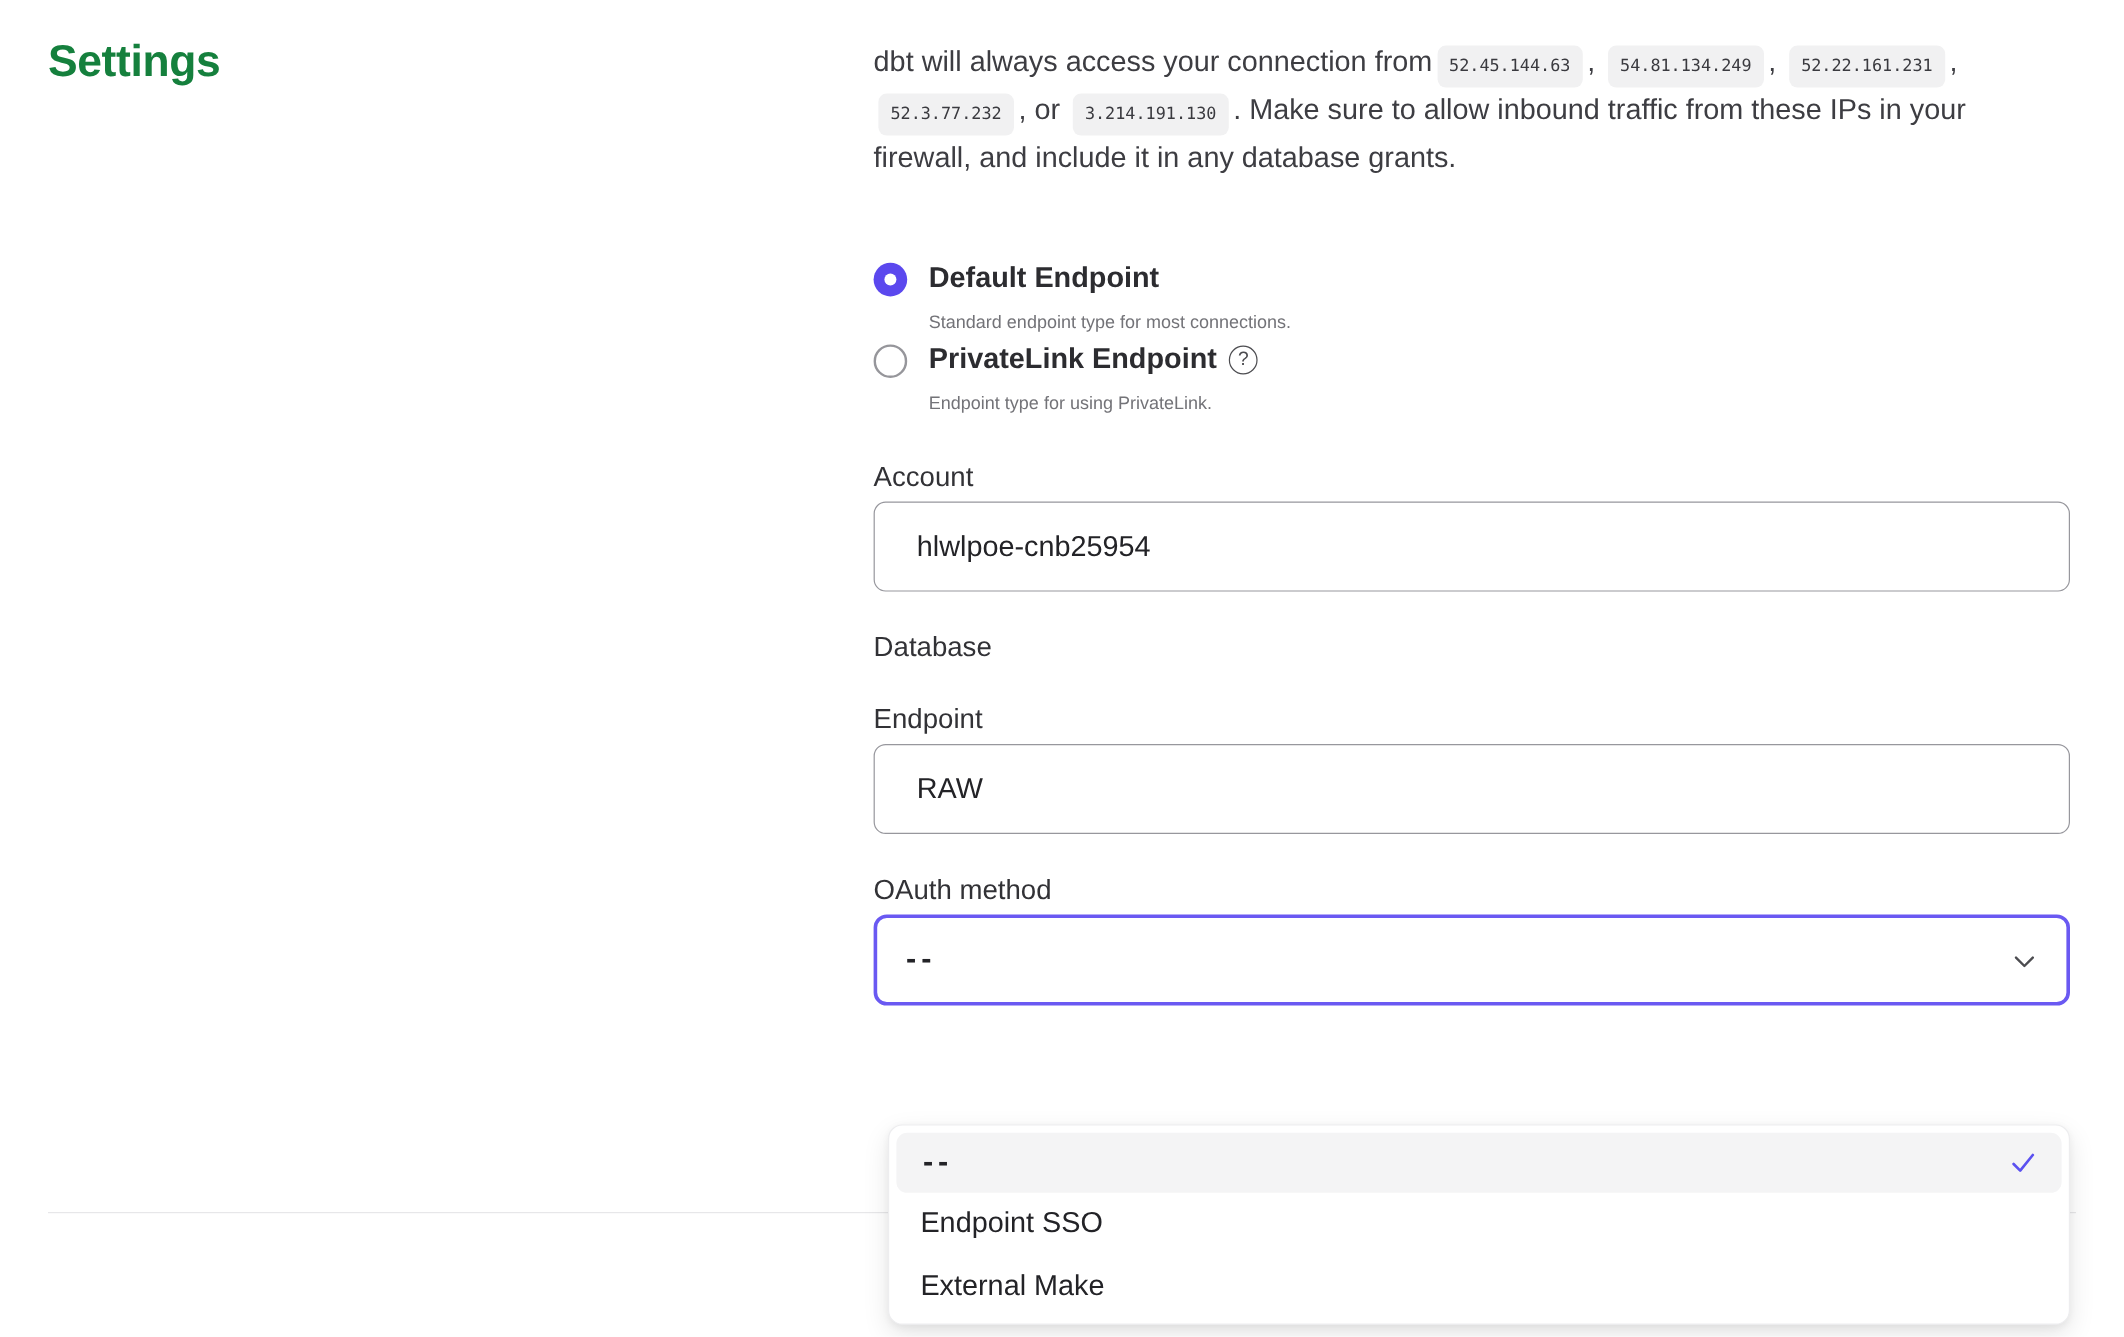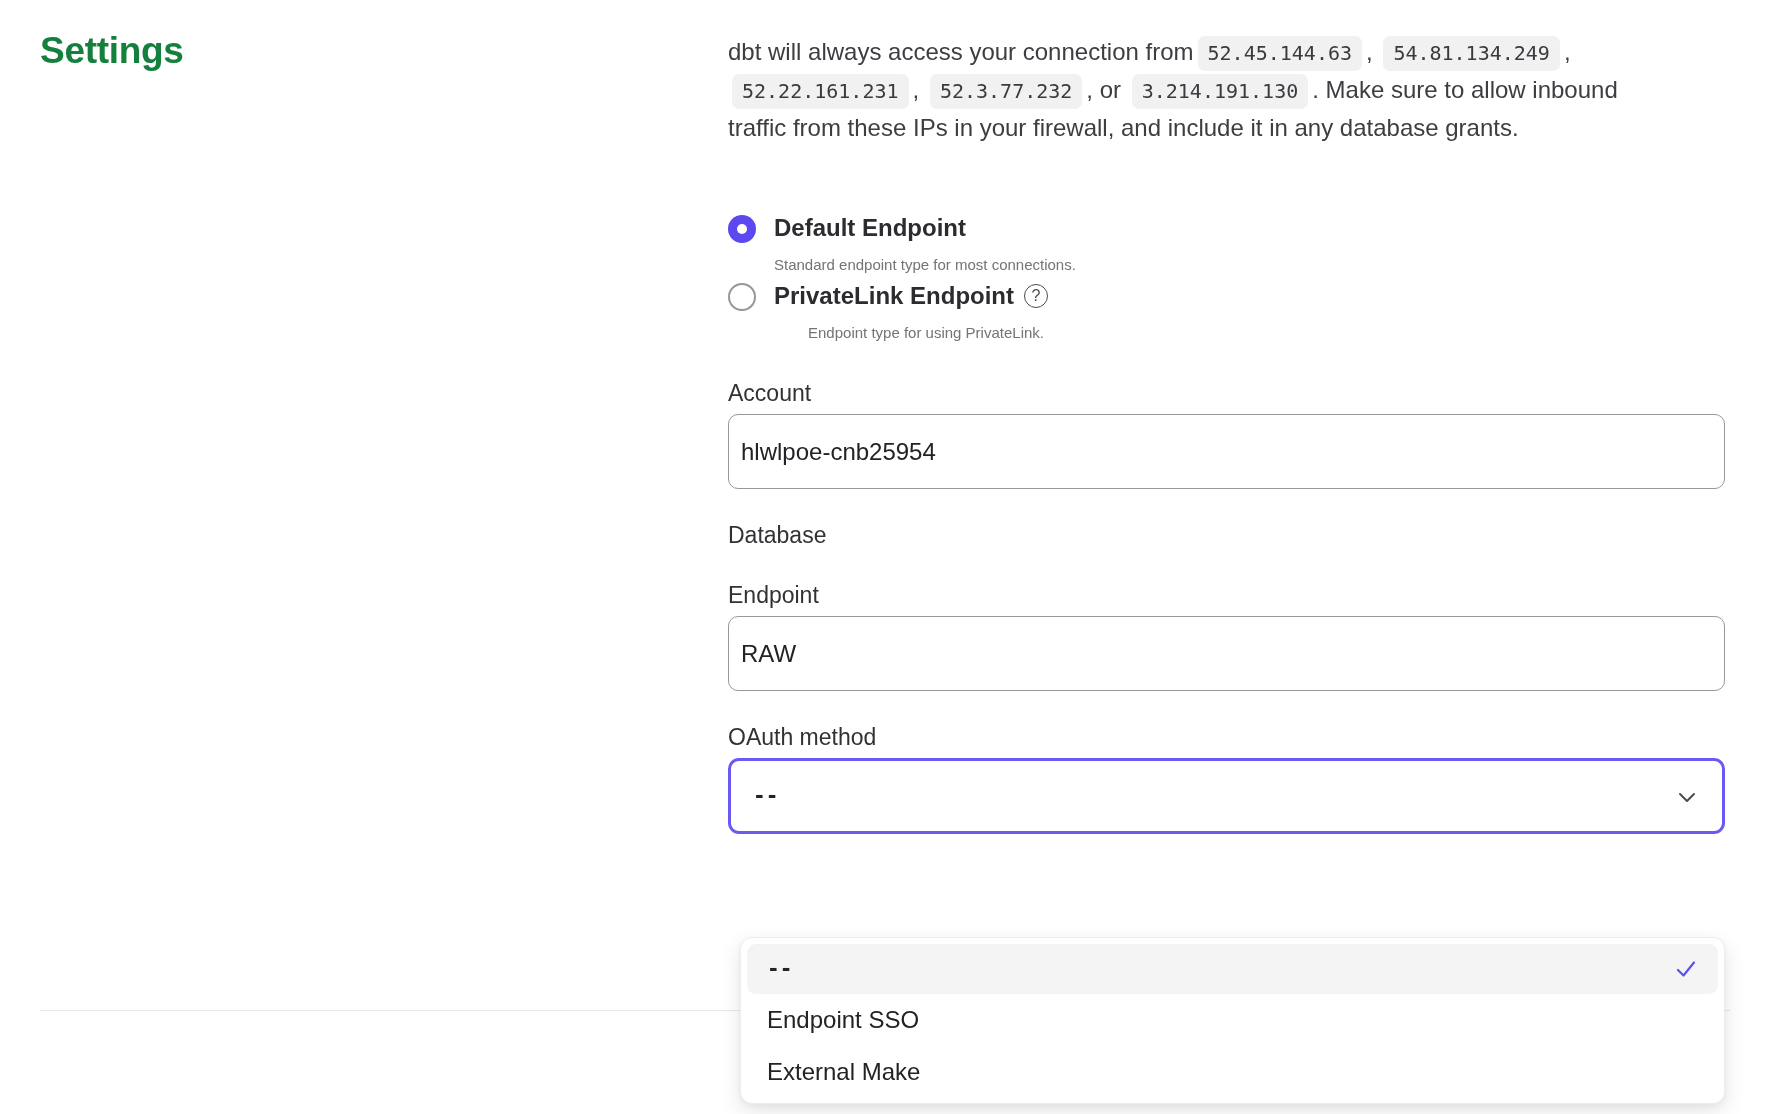--- a/index.html
+++ b/index.html
@@ -20,21 +20,21 @@
   
   .col { position: absolute; left: 728px; top: 33px; width: 997px; }
 
   .info {
     width: 920px; font-size: 24px; line-height: 38px; color: #3d3d42;
   }
   .ip-group { white-space: nowrap; }
   .chip {
     display: inline-block;
     font-family: "DejaVu Sans Mono", monospace;
-    font-size: 20px; color: #3a3a3f;
+    font-size: 14px; color: #3a3a3f;
     background: #f1f1f2; border-radius: 7px;
     padding: 1px 10px; margin: 0 4px; line-height: 33px;
   }
 
   
   .radio-row { display: flex; margin-top: 66px; flex-direction: column; }
   .radio-opt { display: flex; align-items: flex-start; cursor: pointer; }
   .radio-opt.first { width: 555px; }
   .radio { flex: 0 0 auto; width: 28px; height: 28px; border-radius: 50%; margin-top: 2px; position: relative; }
   .radio.selected { background: #5b48ee; }
@@ -44,39 +44,39 @@
     border-radius: 50%; background: #ffffff;
   }
   .radio.unselected { border: 2px solid #96969b; background: #ffffff; }
   .radio-text { margin-left: 18px; }
   .radio-label {
     font-size: 24px; font-weight: 700; color: #2c2c30; line-height: 30px;
     display: flex; align-items: center; white-space: nowrap;
   }
   .radio-desc { font-size: 15px; color: #737378; line-height: 33px; margin-top: 5px; }
   .radio-opt.first .radio-desc { max-width: 345px; }
-  .radio-opt.second .radio-desc { max-width: 270px; text-align: right; }
+  .radio-opt.second .radio-desc { max-width: 270px; }
   .help {
     display: inline-flex; align-items: center; justify-content: center;
     width: 24px; height: 24px; margin-left: 10px;
     border: 1.7px solid #4c4c50; border-radius: 50%;
     font-size: 16px; font-weight: 400; color: #4c4c50; cursor: pointer;
     flex: 0 0 auto;
   }
 
   
   .field { margin-top: 32px; }
   .field.f-first { margin-top: 30px; }
   .field-label { font-size: 23px; color: #323236; line-height: 28px; }
   .text-input {
     margin-top: 7px; width: 997px; height: 75px;
     border: 1px solid #97979d; border-radius: 10px;
     font-family: "Liberation Sans", sans-serif;
     font-size: 24px; color: #232327; background: #ffffff;
-    padding: 0 12px; outline: none; display: block;
+    padding: 0 35px; outline: none; display: block;
   }
 
   
   .select-box {
     position: relative; margin-top: 7px; width: 997px; height: 76px;
     border: 3px solid #6a59f2; border-radius: 11px;
     background: #ffffff; display: flex; align-items: center;
     padding: 0 22px; cursor: pointer;
   }
   .select-value {

